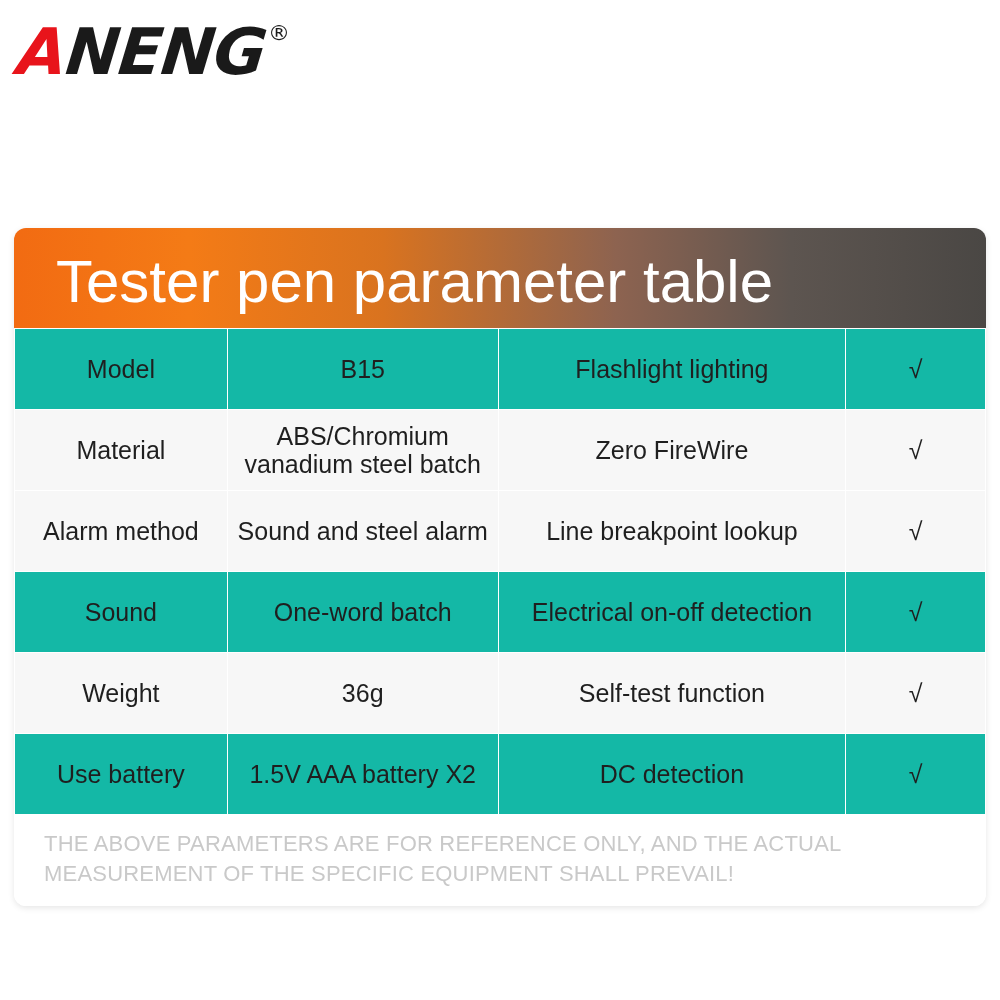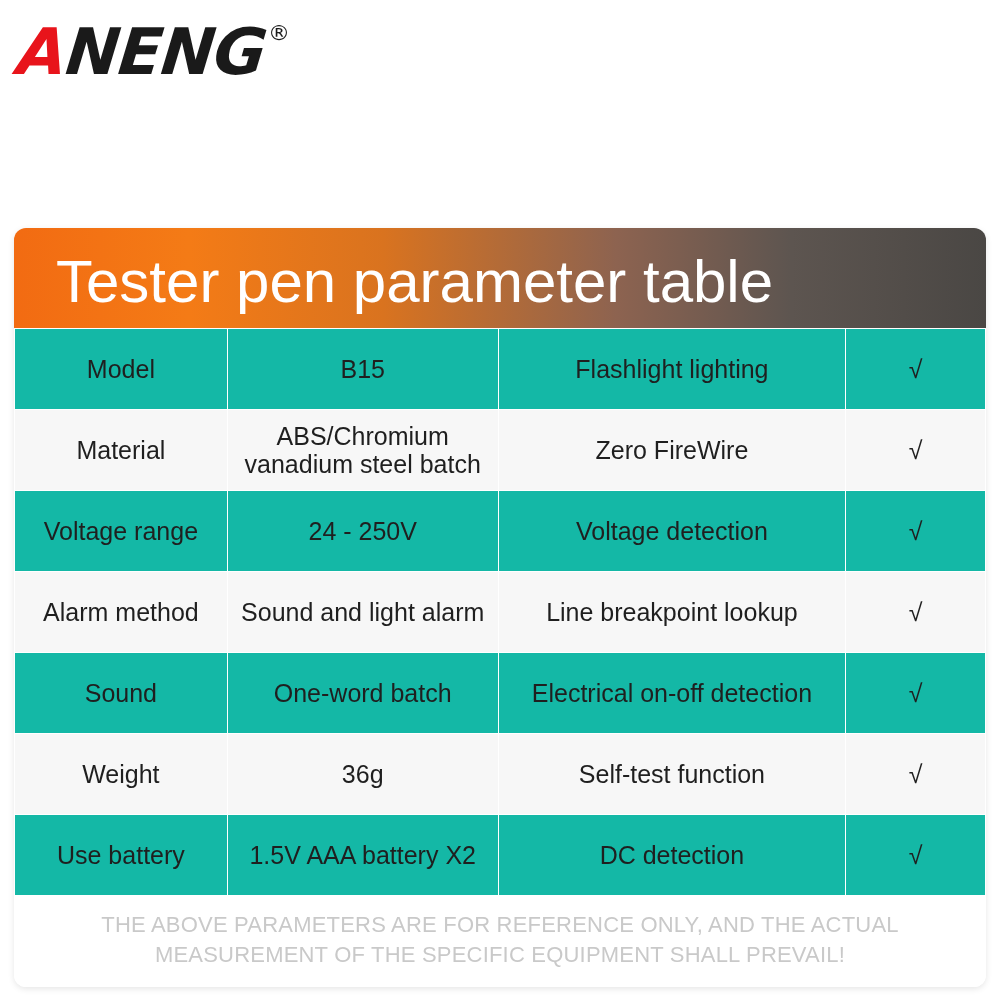--- a/index.html
+++ b/index.html
@@ -95,21 +95,21 @@
 
   .check {
     font-size: 27px;
     color: #1f1f1f;
   }
   .two-line { font-size: 23px; }
 
   .disclaimer {
     background: #ffffff;
     color: #c9c9c9;
-    text-align: center;
+    text-align: left;
     font-size: 22px;
     line-height: 1.35;
     padding: 14px 30px 18px 30px;
     letter-spacing: 0.2px;
   }
 </style>
 </head>
 <body>
 
 <div class="page">
@@ -129,29 +129,23 @@
           <td class="c-value">B15</td>
           <td class="c-feature">Flashlight lighting</td>
           <td class="c-check check">√</td>
         </tr>
         <tr class="even">
           <td class="c-label">Material</td>
           <td class="c-value two-line">ABS/Chromium vanadium steel batch</td>
           <td class="c-feature">Zero FireWire</td>
           <td class="c-check check">√</td>
         </tr>
-        <tr class="odd">
-          <td class="c-label">Voltage range</td>
-          <td class="c-value">24 - 250V</td>
-          <td class="c-feature">Voltage detection</td>
-          <td class="c-check check">√</td>
-        </tr>
         <tr class="even">
           <td class="c-label">Alarm method</td>
-          <td class="c-value">Sound and light alarm</td>
+          <td class="c-value">Sound and steel alarm</td>
           <td class="c-feature">Line breakpoint lookup</td>
           <td class="c-check check">√</td>
         </tr>
         <tr class="odd">
           <td class="c-label">Sound</td>
           <td class="c-value">One-word batch</td>
           <td class="c-feature">Electrical on-off detection</td>
           <td class="c-check check">√</td>
         </tr>
         <tr class="even">

